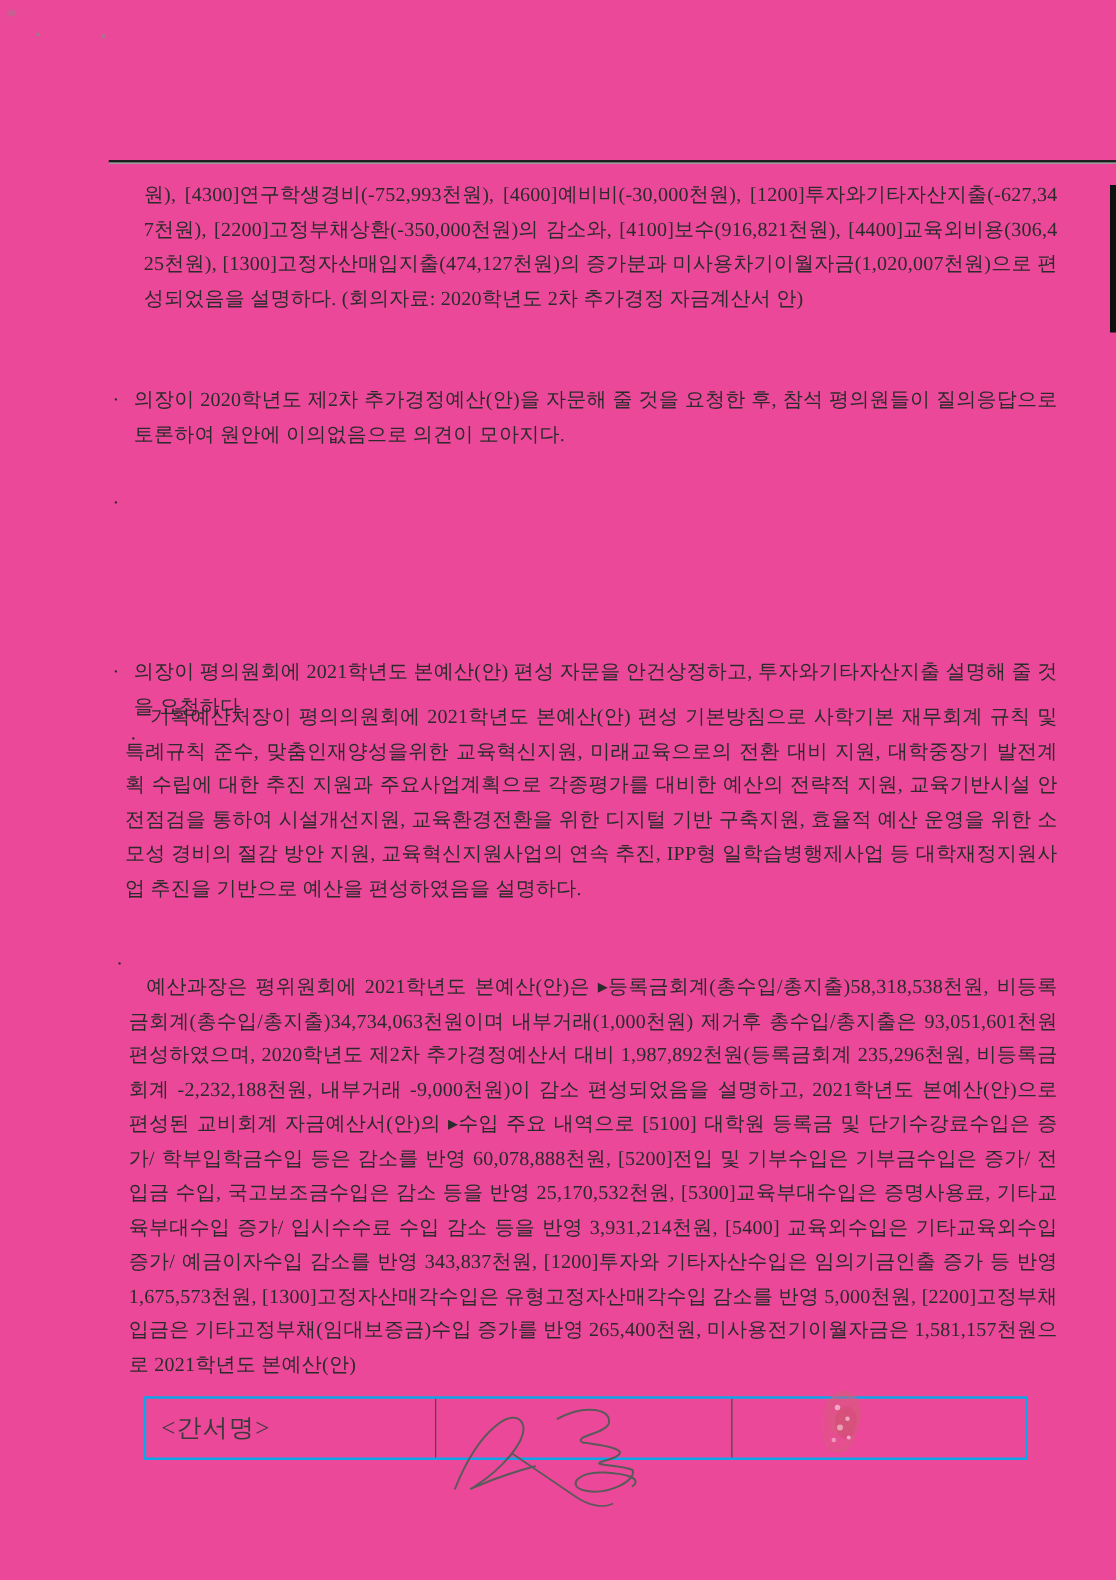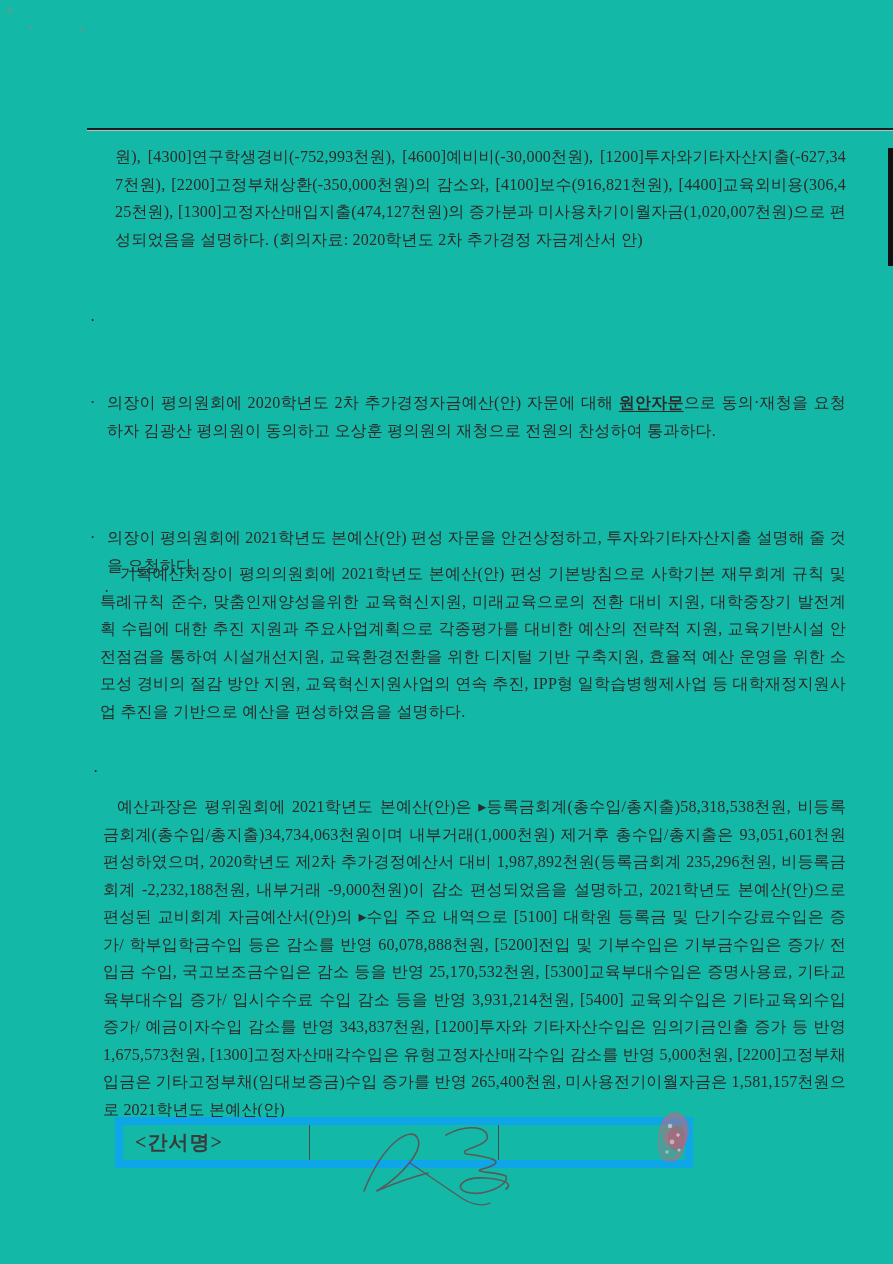--- a/index.html
+++ b/index.html
@@ -1,21 +1,21 @@
 <!DOCTYPE html>
 <html lang="ko"><head>
 <meta charset="utf-8">
 <style>
   * { margin: 0; padding: 0; box-sizing: border-box; }
   html, body { background: #ffffff; }
   .page {
     position: relative;
     width: 893px;
     height: 1264px;
-    background: #14b8a6;
+    background: #ec4899;
     overflow: hidden;
     font-family: "Liberation Serif", "DejaVu Serif", serif;
     color: #2b2b2b;
   }
   .speck { position: absolute; background: #8a8a8a; border-radius: 50%; opacity: .7; }
   .speck.s1 { left: 6px;  top: 8px;  width: 7px; height: 5px; opacity: .35; border-radius: 2px; }
   .speck.s2 { left: 29px; top: 26px; width: 3px; height: 3px; }
   .speck.s3 { left: 81px; top: 27px; width: 3px; height: 4px; }
   .top-rule {
     position: absolute;
@@ -55,29 +55,28 @@
     font-size: 17px;
     font-weight: bold;
     letter-spacing: 0.5px;
   }
   .heading .sq { font-size: 15px; margin-right: 8px; }
   .m-b3     { left: 90px;  top: 524px; }
   .p-b3     { left: 107px; top: 524px; width: 739px; }
   .m-sb1    { left: 104px; top: 578px; }
   .p-sb1    { left: 100px; top: 560px; width: 746px; text-indent: 20px; }
   .m-sb2    { left: 93px;  top: 758px; }
-  .p-sb2    { left: 103px; top: 793px; width: 743px; text-indent: 14px; }
+  .p-sb2    { left: 103px; top: 776px; width: 743px; text-indent: 14px; }
   .emph { font-weight: bold; text-decoration: underline; text-underline-offset: 3px; }
   .footer-table {
     position: absolute;
     left: 115px; top: 1117px;
-    width: 578px; height: 51px;
-    border: 8px solid #0ea5e9;
+    width: 707px; height: 51px;
+    border: 2px solid #0ea5e9;
     display: flex;
-    font-weight: bold;
   }
   .cell { height: 100%; border-right: 1.5px solid #4a4a4a; }
   .cell:last-child { border-right: none; }
   .cell-label { width: 232px; display: flex; align-items: center; padding-left: 12px; }
   .cell-sig   { width: 237px; position: relative; }
   .cell-stamp { width: 234px; position: relative; }
   .label-text { font-size: 20px; letter-spacing: 1px; color: #3a3a3a; }
   .signature {
     position: absolute;
     left: 350px; top: 1119px;
@@ -99,23 +98,23 @@
   <div class="speck s1"></div>
   <div class="speck s2"></div>
   <div class="speck s3"></div>
 
   <div class="top-rule"></div>
   <div class="edge-strip"></div>
 
   <div class="para p-cont">원), [4300]연구학생경비(-752,993천원), [4600]예비비(-30,000천원), [1200]투자와기타자산지출(-627,347천원), [2200]고정부채상환(-350,000천원)의 감소와, [4100]보수(916,821천원), [4400]교육외비용(306,425천원), [1300]고정자산매입지출(474,127천원)의 증가분과 미사용차기이월자금(1,020,007천원)으로 편성되었음을 설명하다. (회의자료: 2020학년도 2차 추가경정 자금계산서 안)</div>
 
   <span class="marker m-b1">·</span>
+  <div class="para p-b1">의장이 2020학년도 제2차 추가경정예산(안)을 자문해 줄 것을 요청한 후, 참석 평의원들이 질의응답으로 토론하여 원안에 이의없음으로 의견이 모아지다.</div>
 
   <span class="marker m-b2">·</span>
-  <div class="para p-b2"><span>의장이 평의원회에 2020학년도 2차 추가경정자금예산(안) 자문에 대해 </span><span class="emph">원안자문</span><span>으로 동의·재청을 요청하자 김광산 평의원이 동의하고 오상훈 평의원의 재청으로 전원의 찬성하여 통과하다.</span></div>
 
 
   <span class="marker m-b3">·</span>
   <div class="para p-b3">의장이 평의원회에 2021학년도 본예산(안) 편성 자문을 안건상정하고, 투자와기타자산지출 설명해 줄 것을 요청하다.</div>
 
   <span class="marker m-sb1">·</span>
   <div class="para p-sb1">기획예산처장이 평의의원회에 2021학년도 본예산(안) 편성 기본방침으로 사학기본 재무회계 규칙 및 특례규칙 준수, 맞춤인재양성을위한 교육혁신지원, 미래교육으로의 전환 대비 지원, 대학중장기 발전계획 수립에 대한 추진 지원과 주요사업계획으로 각종평가를 대비한 예산의 전략적 지원, 교육기반시설 안전점검을 통하여 시설개선지원, 교육환경전환을 위한 디지털 기반 구축지원, 효율적 예산 운영을 위한 소모성 경비의 절감 방안 지원, 교육혁신지원사업의 연속 추진, IPP형 일학습병행제사업 등 대학재정지원사업 추진을 기반으로 예산을 편성하였음을 설명하다.</div>
 
   <span class="marker m-sb2">·</span>
   <div class="para p-sb2">예산과장은 평위원회에 2021학년도 본예산(안)은 ▸등록금회계(총수입/총지출)58,318,538천원, 비등록금회계(총수입/총지출)34,734,063천원이며 내부거래(1,000천원) 제거후 총수입/총지출은 93,051,601천원 편성하였으며, 2020학년도 제2차 추가경정예산서 대비 1,987,892천원(등록금회계 235,296천원, 비등록금회계 -2,232,188천원, 내부거래 -9,000천원)이 감소 편성되었음을 설명하고,  2021학년도 본예산(안)으로 편성된 교비회계 자금예산서(안)의 ▸수입 주요 내역으로 [5100] 대학원 등록금 및 단기수강료수입은 증가/ 학부입학금수입 등은 감소를 반영 60,078,888천원, [5200]전입 및 기부수입은 기부금수입은 증가/ 전입금 수입, 국고보조금수입은 감소 등을 반영 25,170,532천원, [5300]교육부대수입은 증명사용료, 기타교육부대수입 증가/ 입시수수료 수입 감소 등을 반영 3,931,214천원, [5400] 교육외수입은 기타교육외수입 증가/ 예금이자수입 감소를 반영 343,837천원, [1200]투자와 기타자산수입은 임의기금인출 증가 등 반영 1,675,573천원, [1300]고정자산매각수입은 유형고정자산매각수입 감소를 반영 5,000천원, [2200]고정부채입금은 기타고정부채(임대보증금)수입 증가를 반영 265,400천원, 미사용전기이월자금은 1,581,157천원으로 2021학년도 본예산(안)</div>

